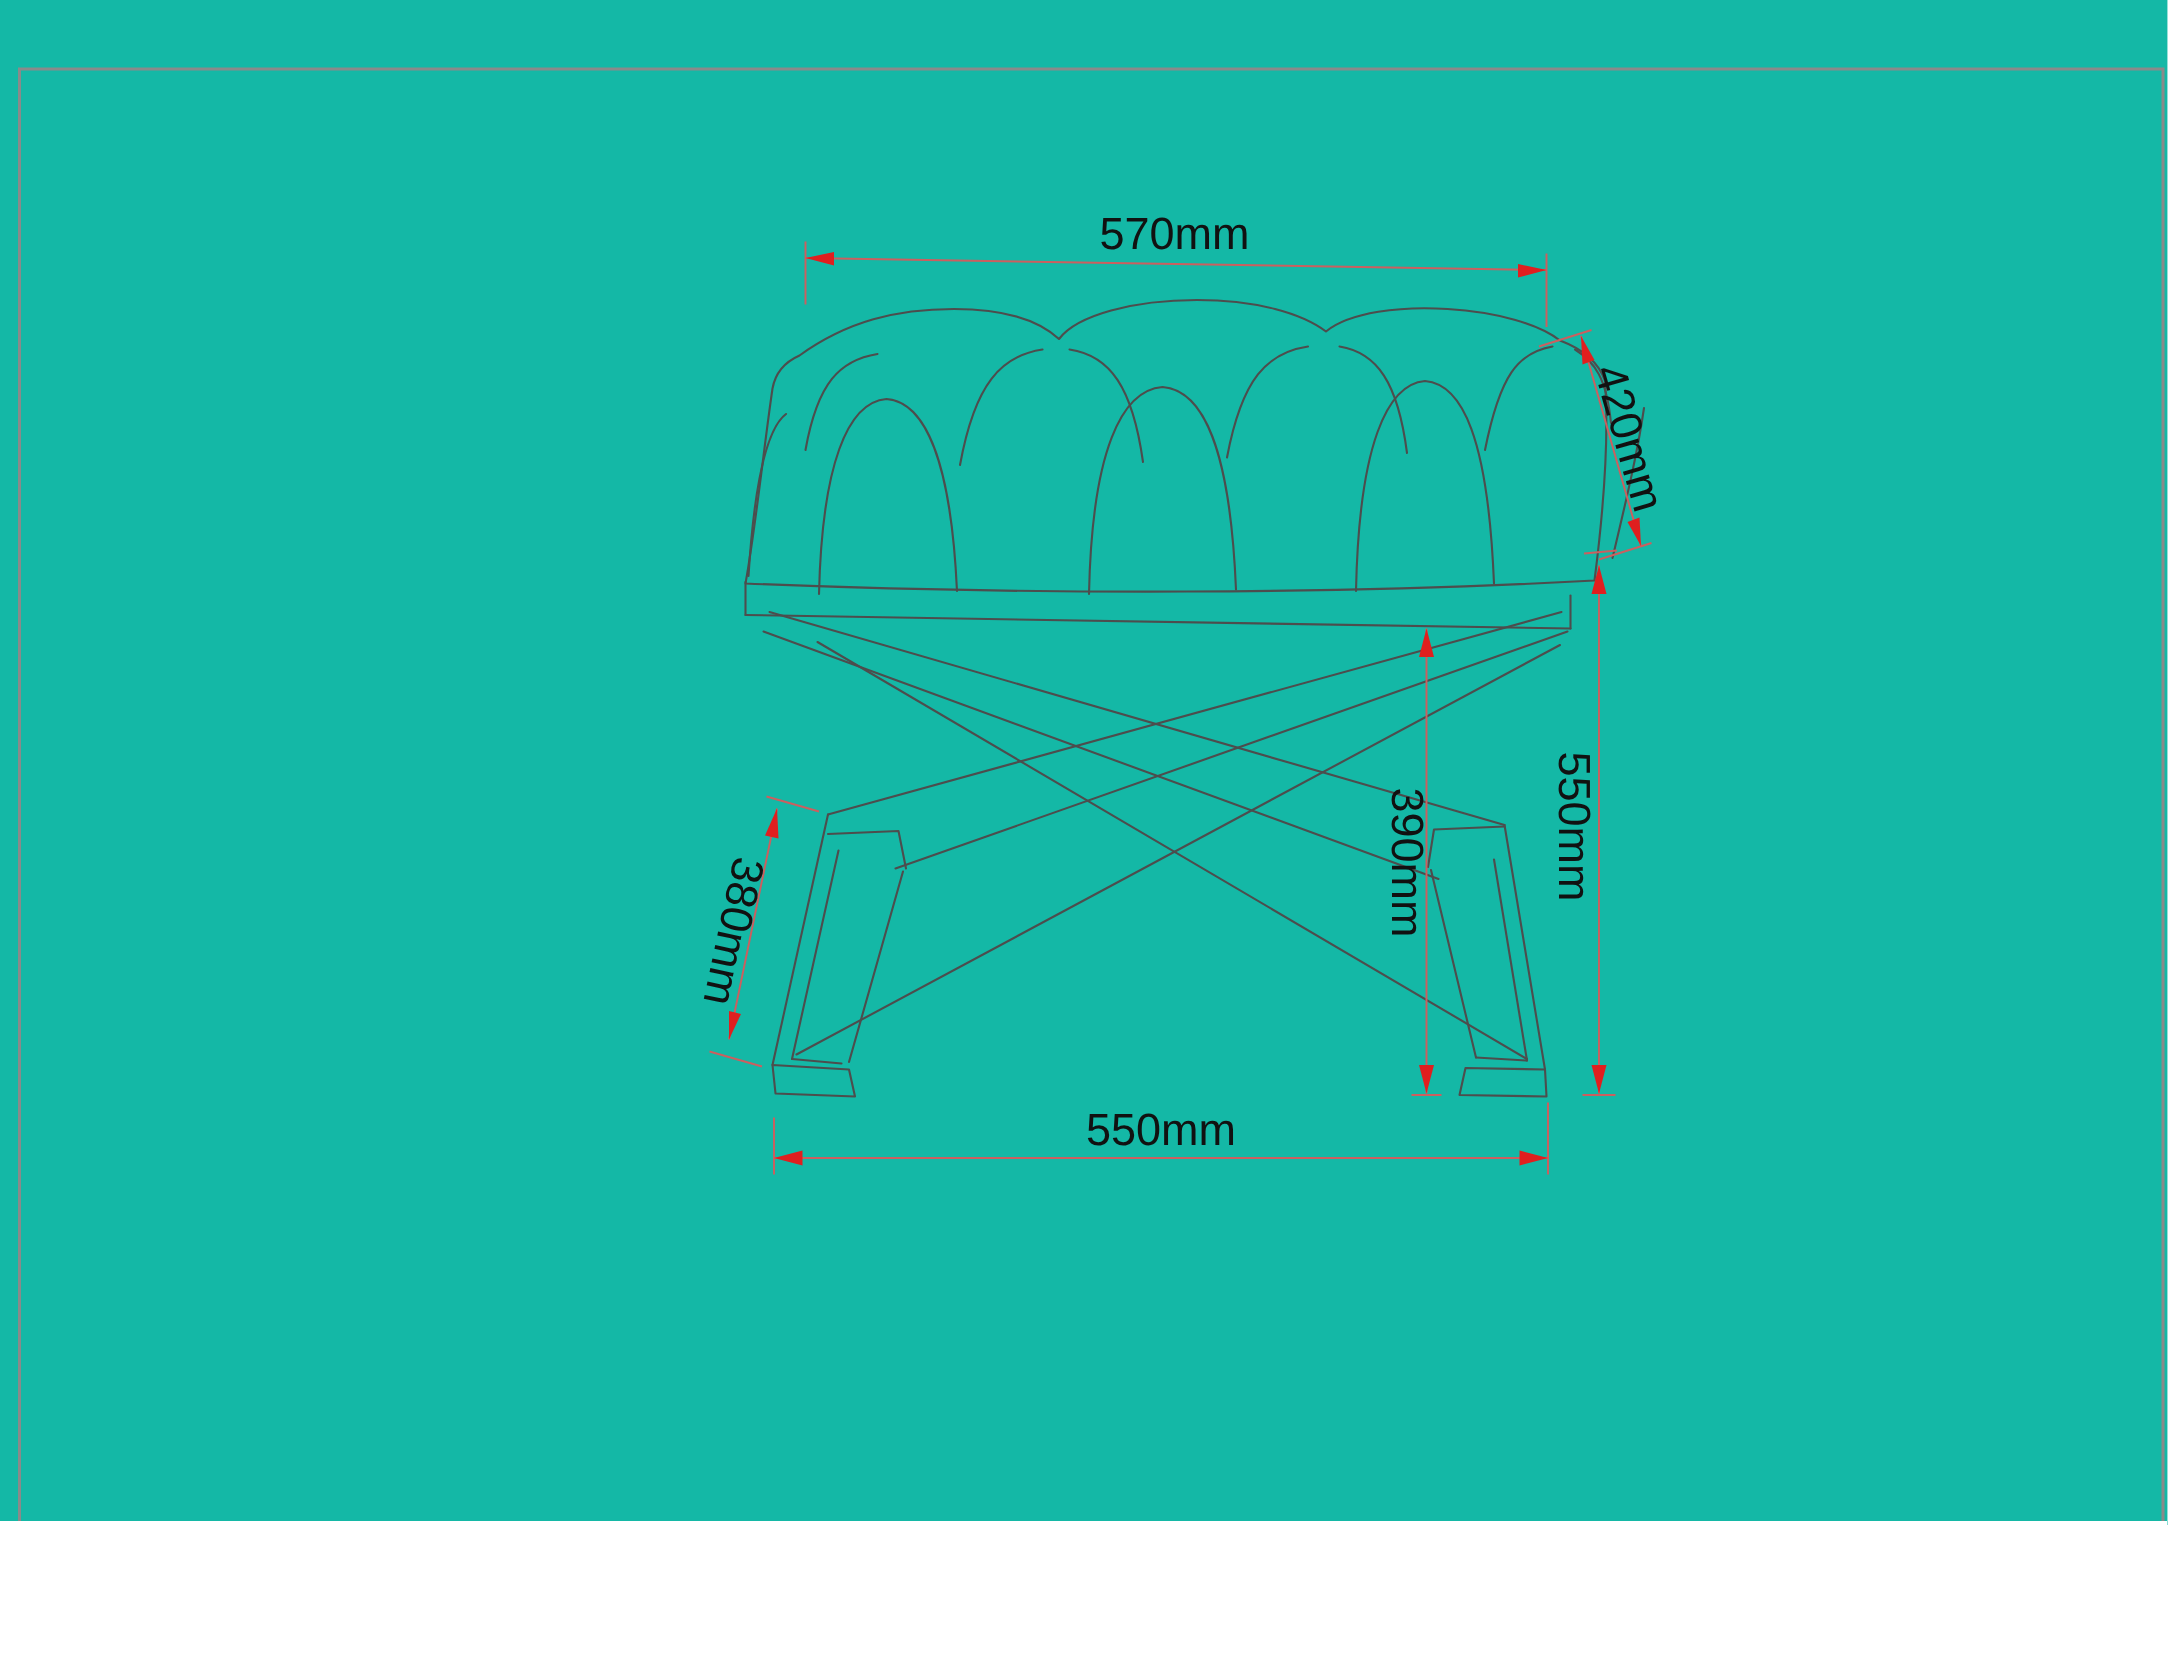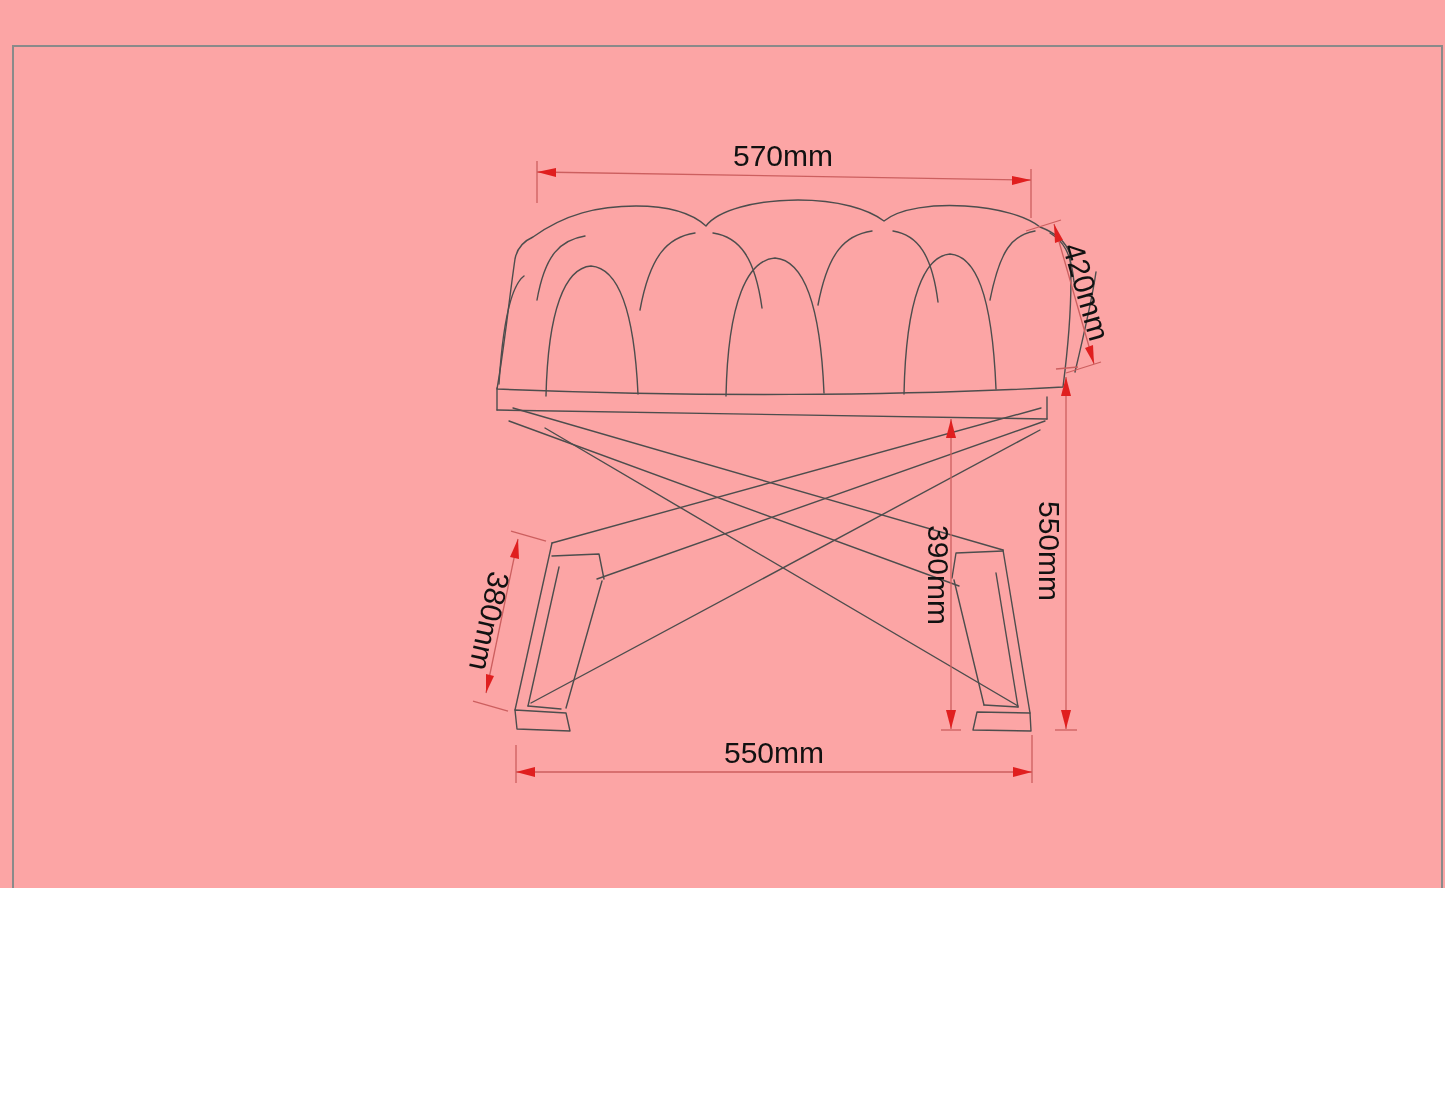--- a/index.html
+++ b/index.html
@@ -1,19 +1,19 @@
 <!DOCTYPE html>
 <html><head>
 <meta charset="utf-8">
 <style>
   html,body{margin:0;padding:0;background:#ffffff;}
   .page{
     position:relative;
-    width:1445px;height:888px;
-    background:#fca5a5;
+    width:1445px;height:1014px;
+    background:#14b8a6;
     font-family:"Liberation Sans", sans-serif;
     overflow:hidden;
     text-align:center;
   }
   .drawing-svg{position:absolute;left:0;top:0;}
   .dim-label{
     font-family:"Liberation Sans", sans-serif;
     font-size:30px;
     fill:#111111;
   }

